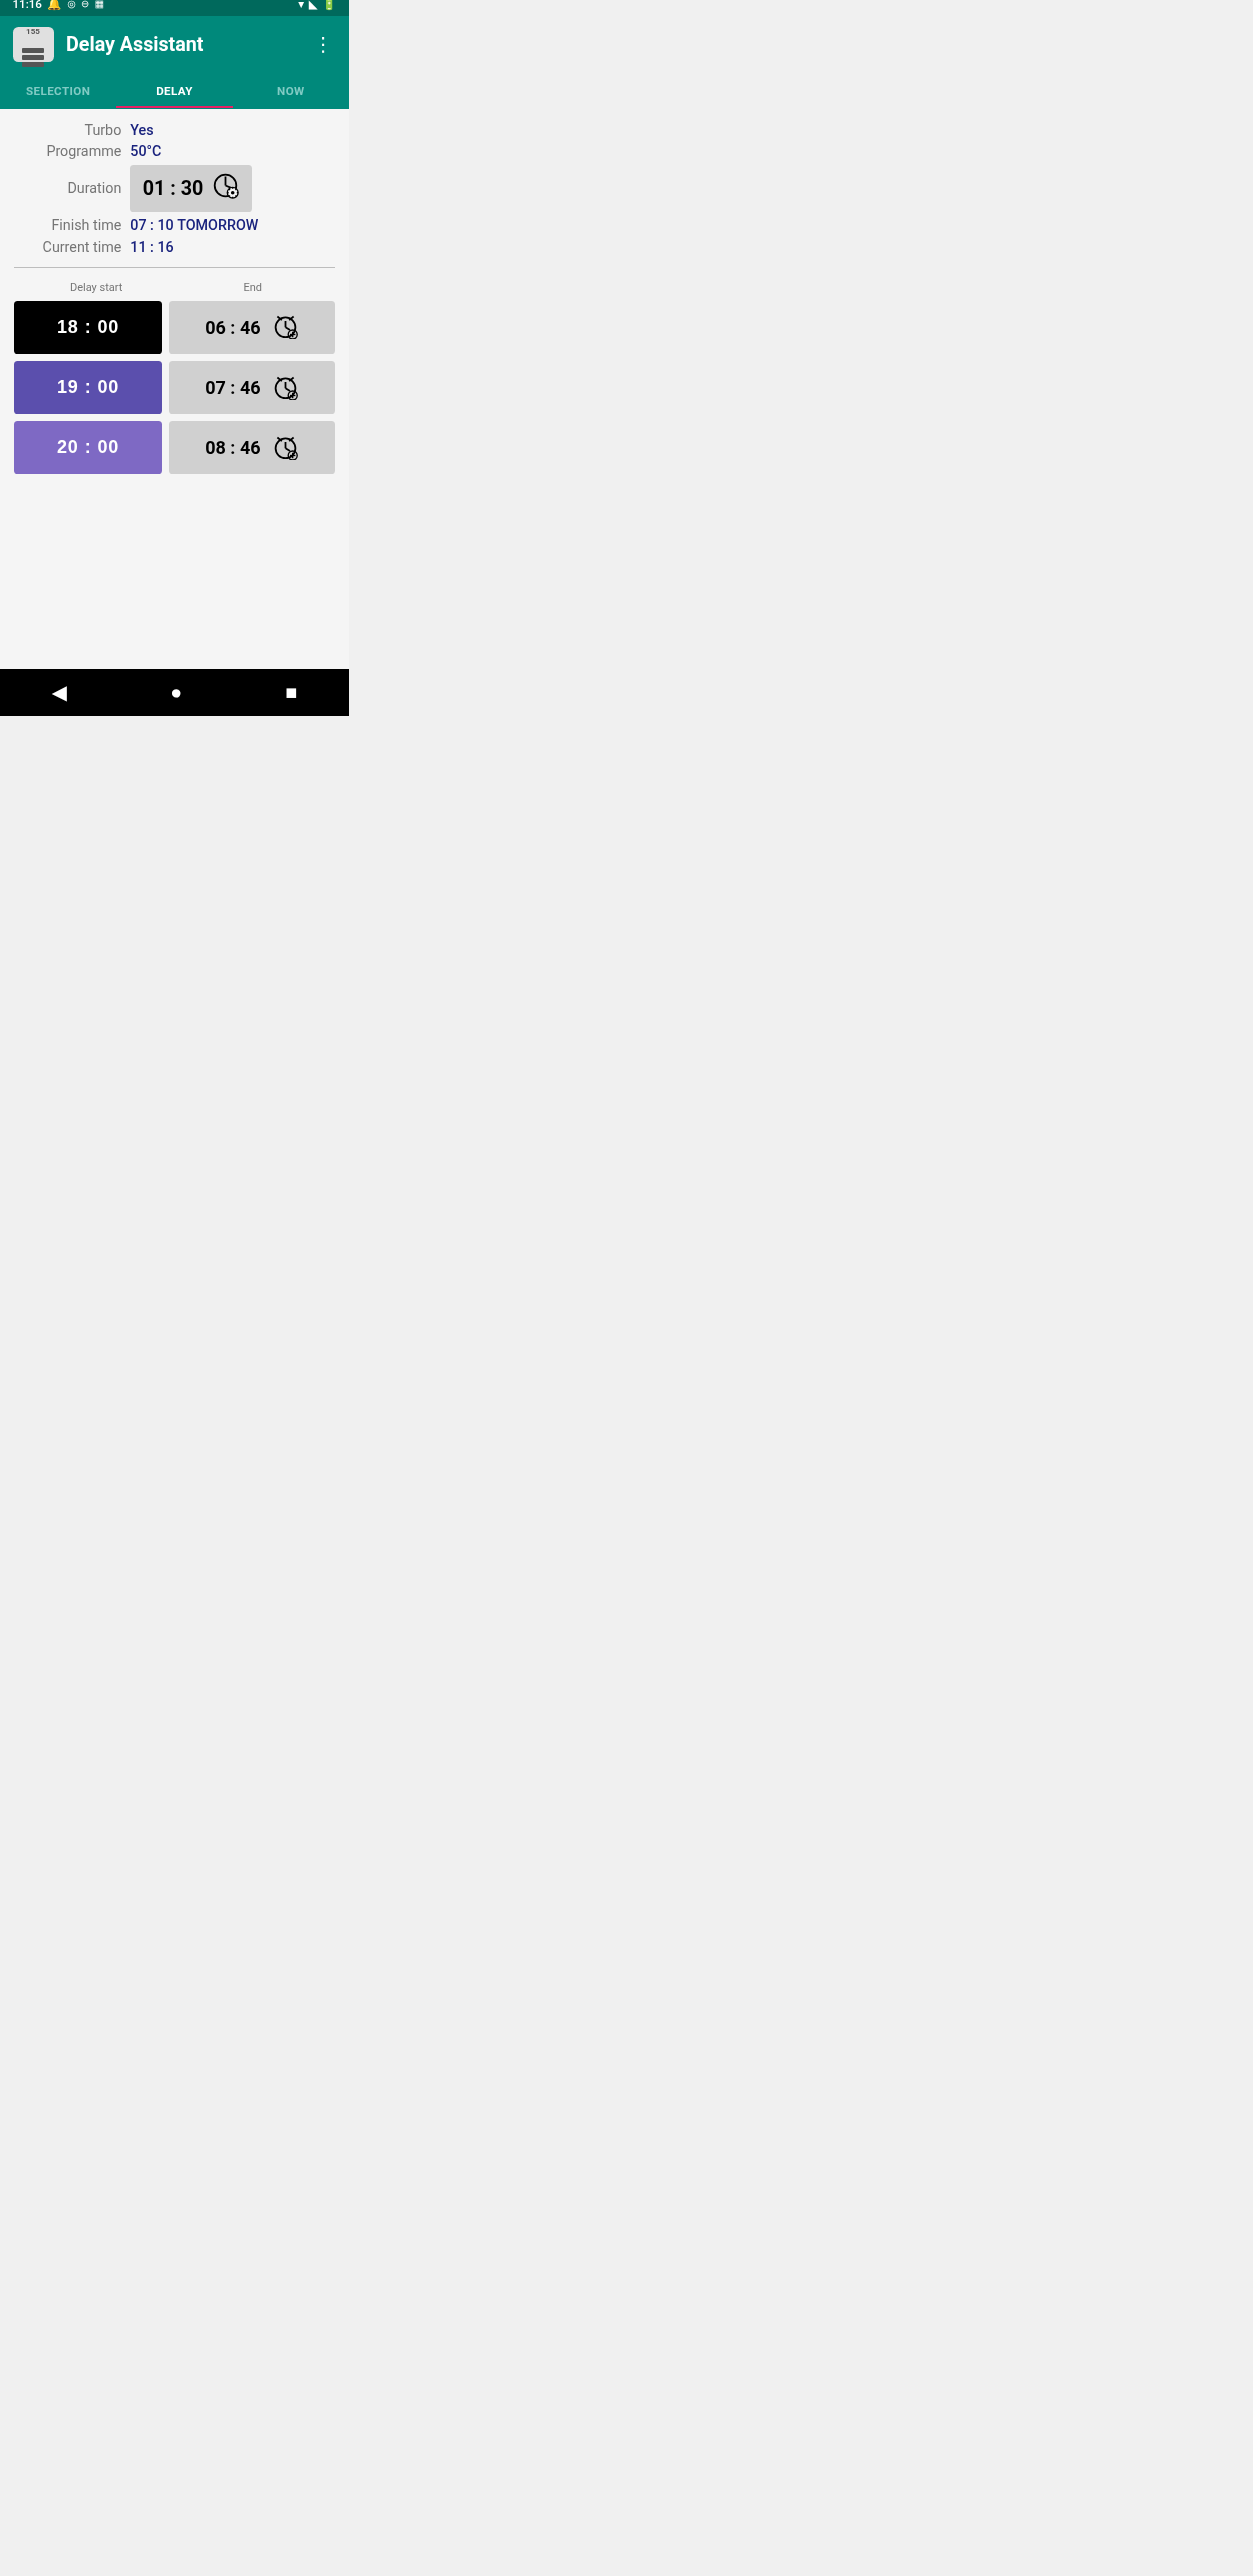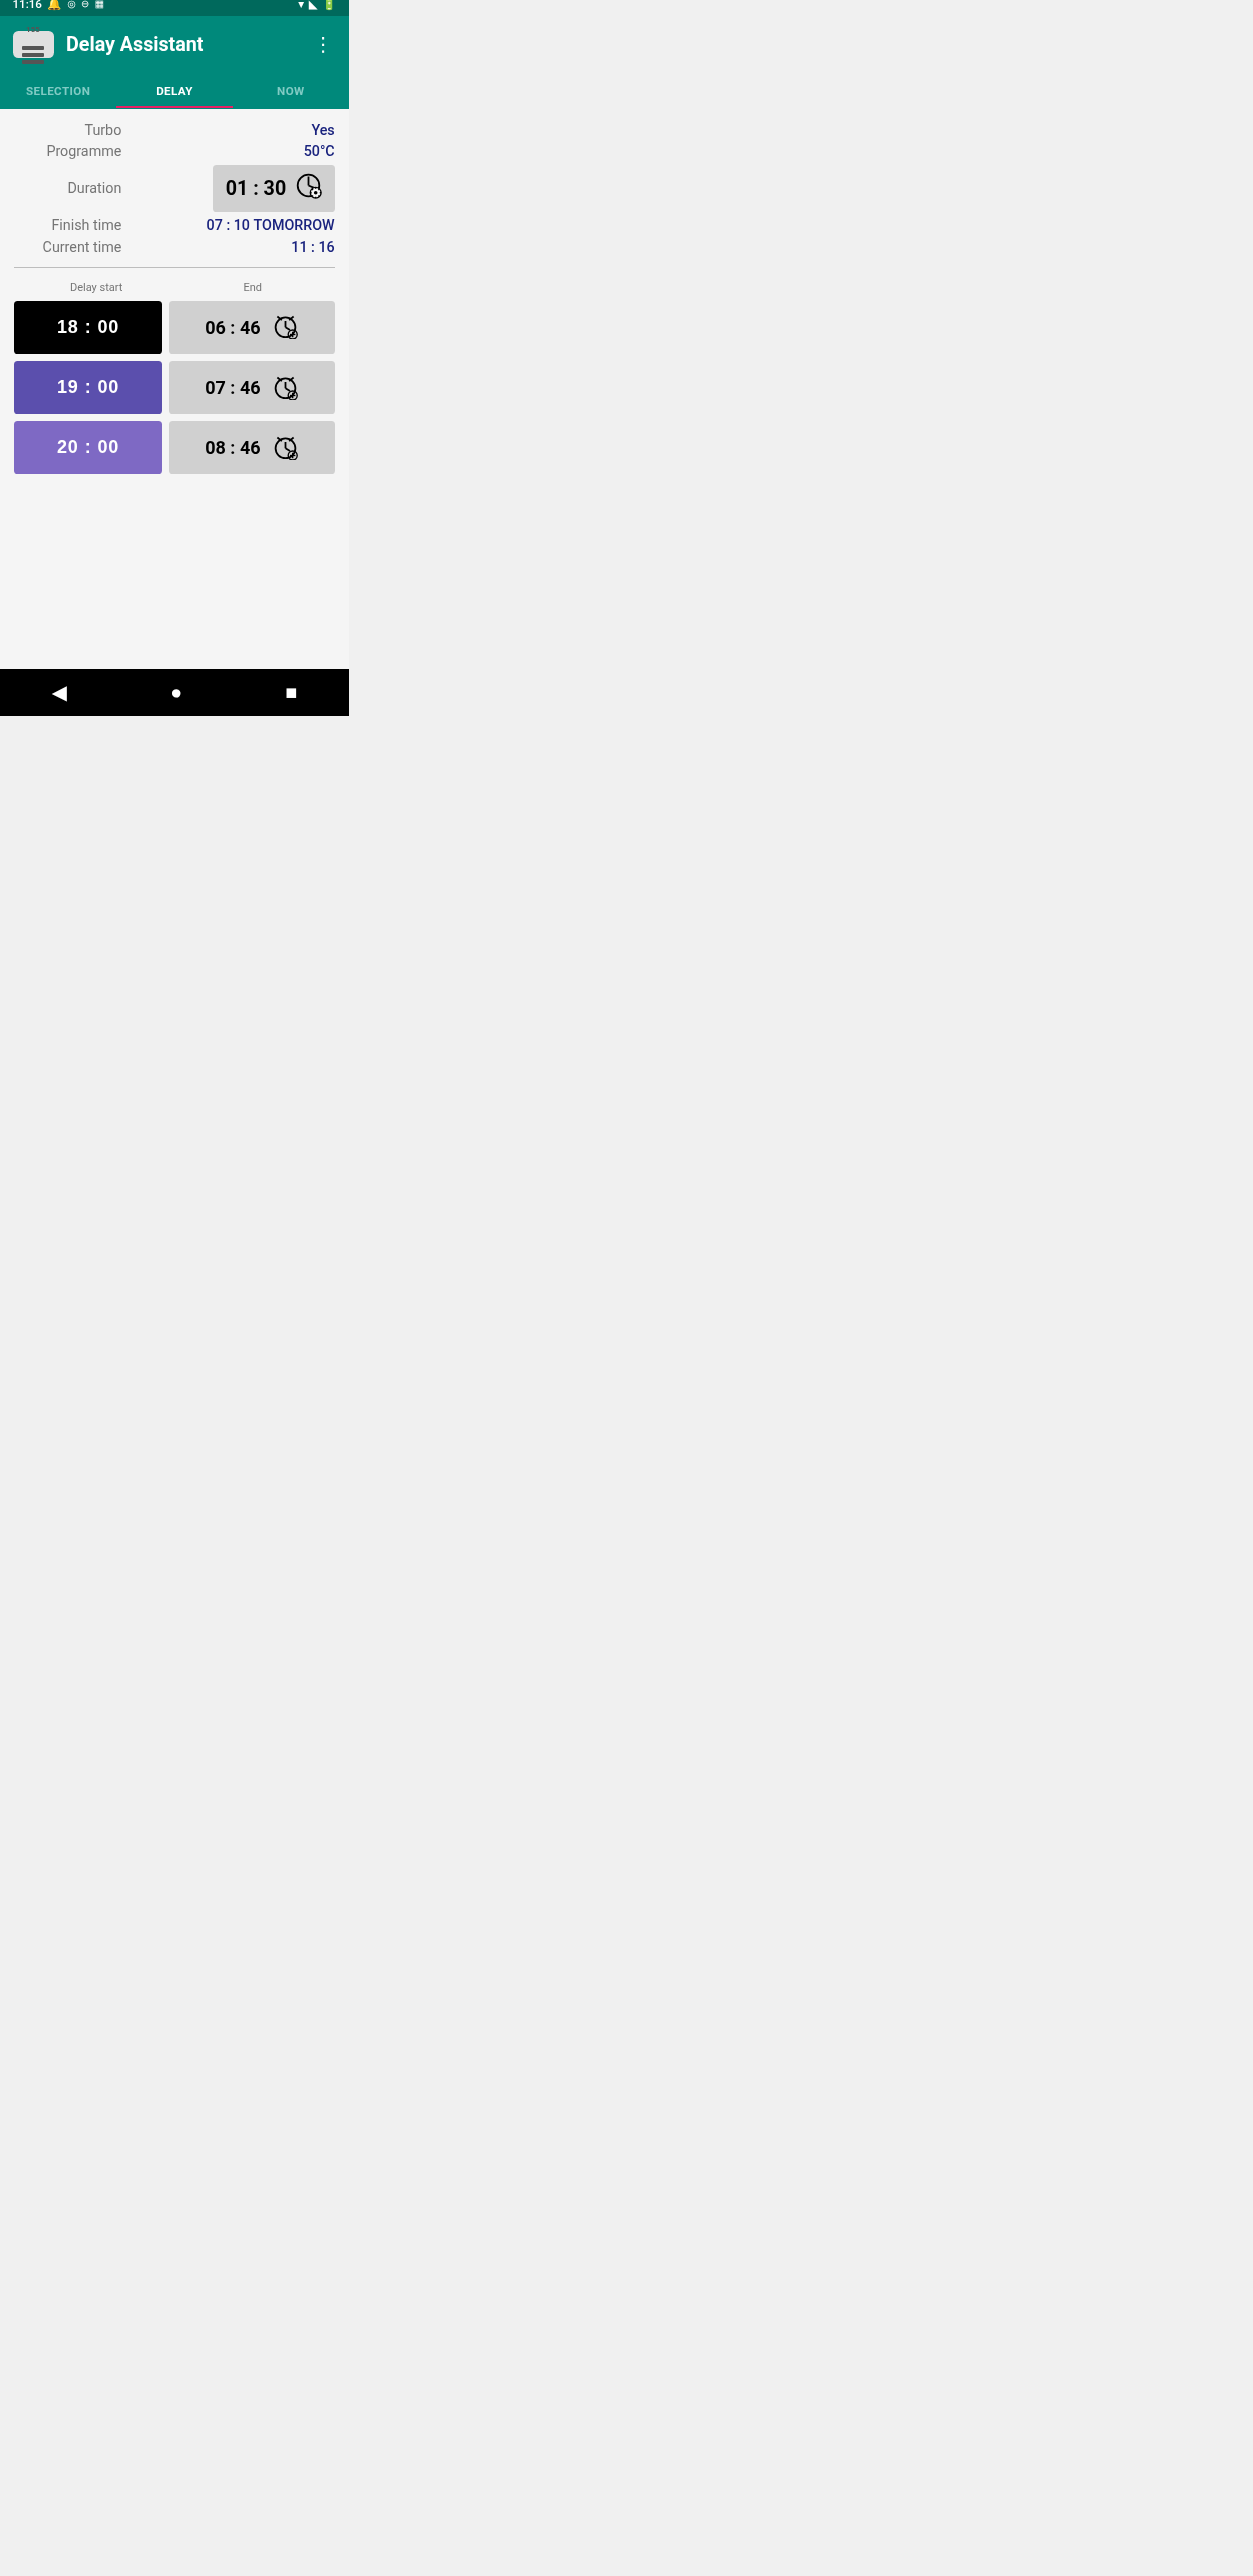--- a/index.html
+++ b/index.html
@@ -33,26 +33,26 @@
       background: #00897b;
       color: white;
       display: flex;
       align-items: center;
       padding: 9px 12.5px;
       height: 57px;
       gap: 12.5px;
     }
     .app-icon {
       width: 41px;
-      height: 27px;
+      height: 35px;
       background: #e0e0e0;
       border-radius: 5.4px;
       display: flex;
       align-items: center;
-      justify-content: center;
+      justify-content: space-between;
       flex-shrink: 0;
       font-size: 9px;
       color: #333;
       font-weight: bold;
       flex-direction: column;
       gap: 12px;
     }
     .app-icon-bars {
       display: flex;
       flex-direction: column;
@@ -115,21 +115,21 @@
       padding: 12.5px 14.3px;
     }
 
     
     .info-section {
       margin-bottom: 12.5px;
     }
     .info-row {
       display: flex;
       align-items: center;
-      justify-content: space-between;
+      justify-content: flex-start;
       margin-bottom: 5.4px;
       gap: 9px;
     }
     .info-label {
       color: #757575;
       font-size: 14.3px;
       min-width: 107px;
       text-align: right;
     }
     .info-value {

